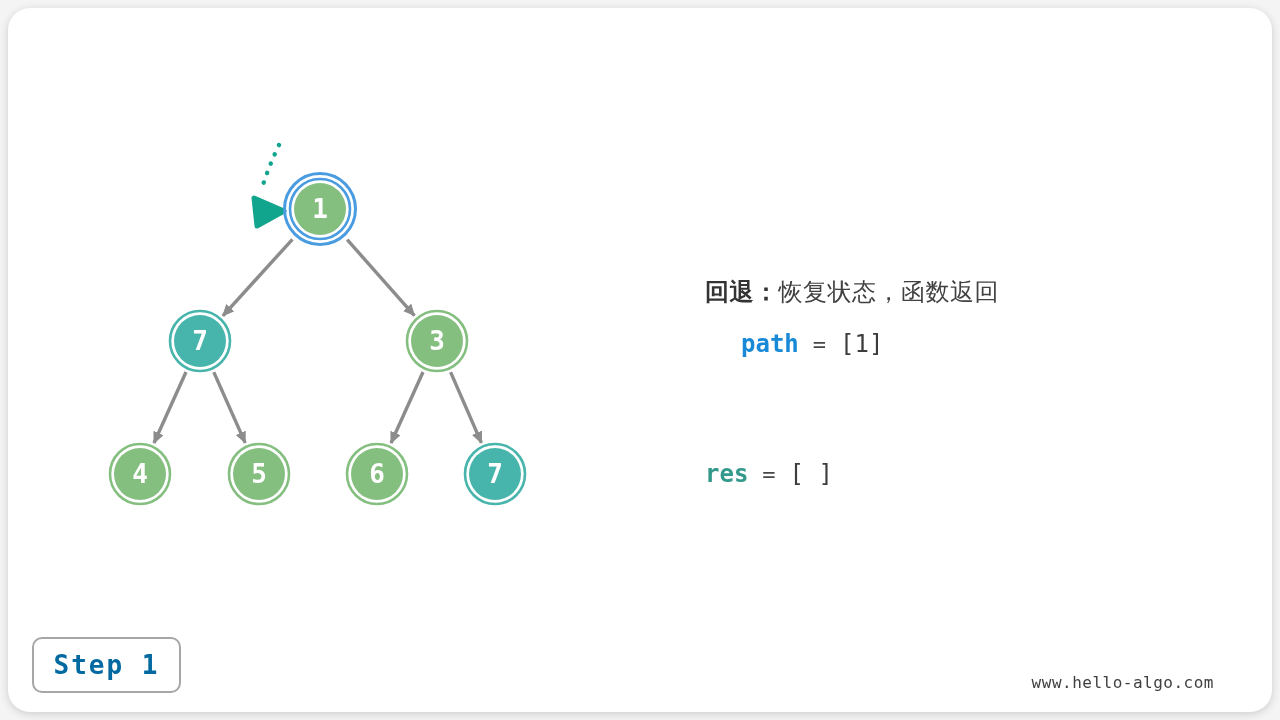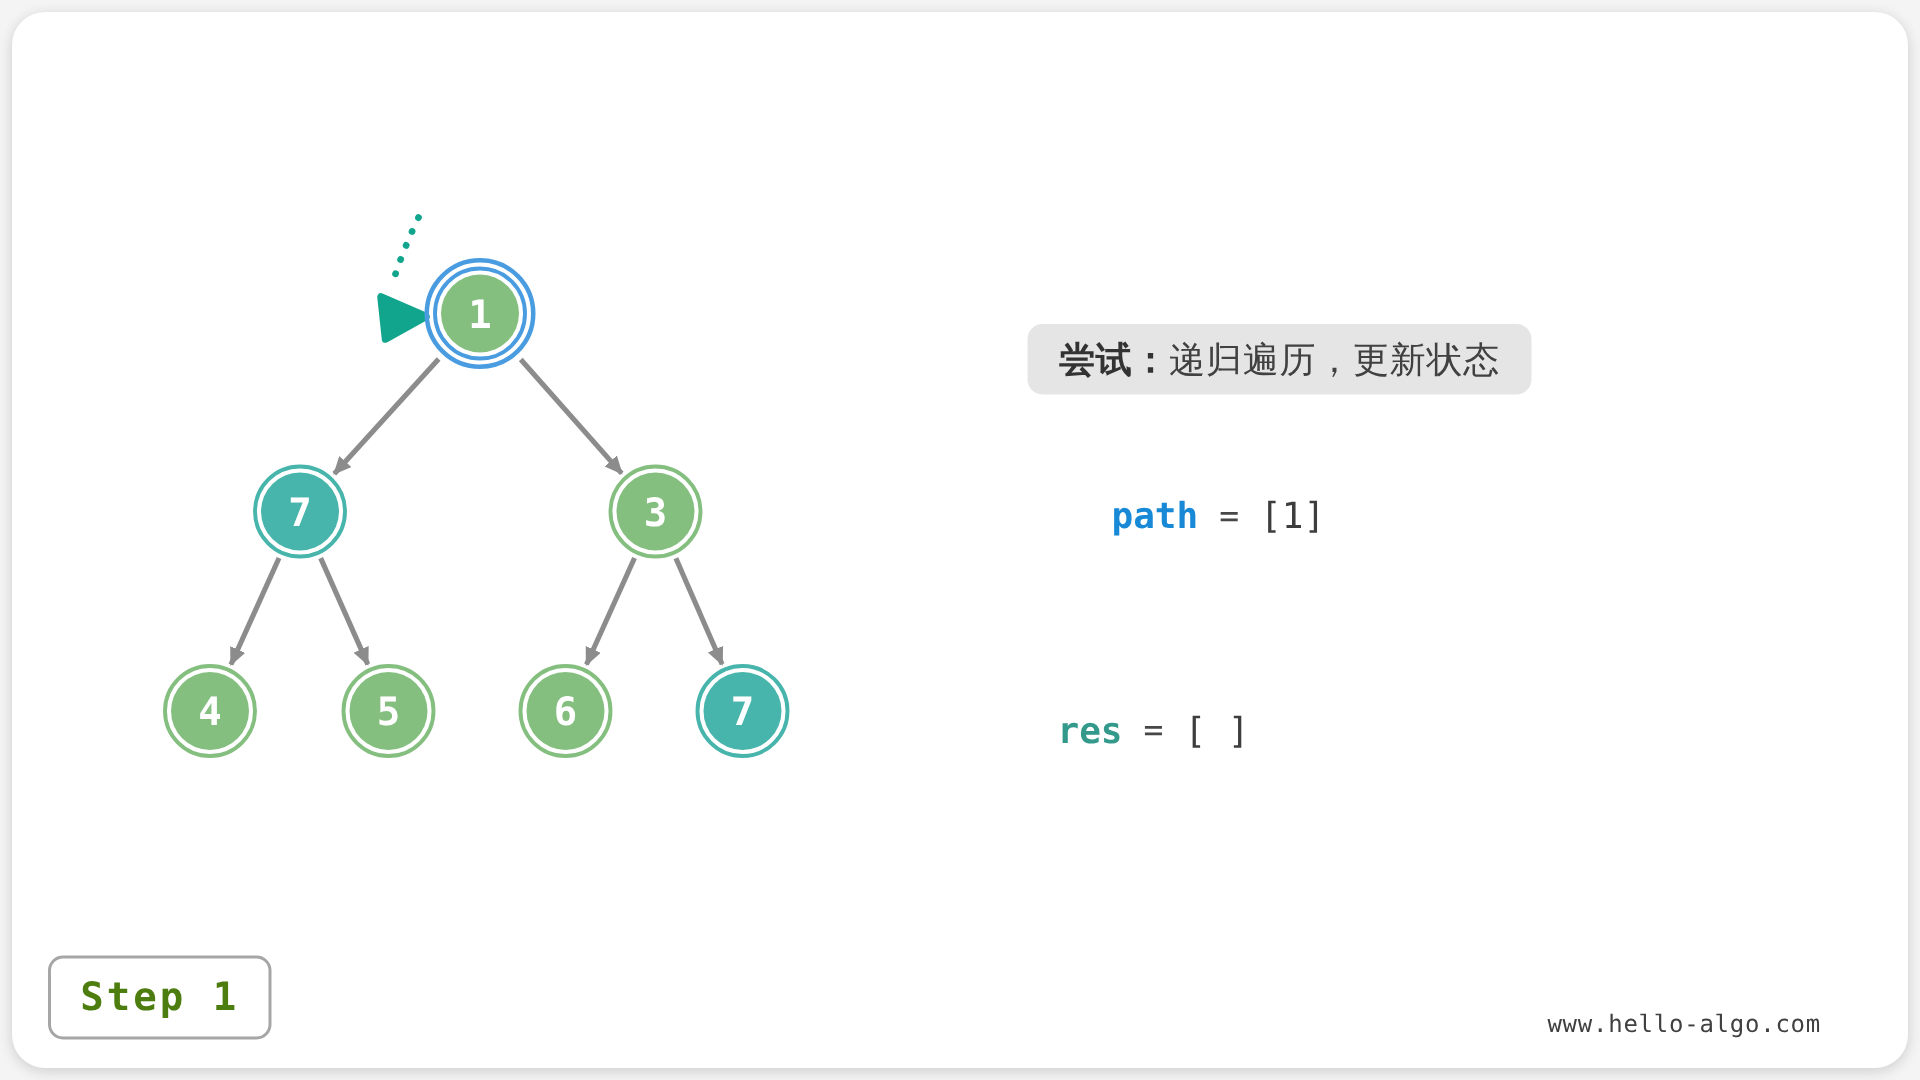--- a/index.html
+++ b/index.html
@@ -38,35 +38,35 @@
     white-space: nowrap;
   }
   .code-line {
     position: absolute; left: 697px; height: 32px;
     display: flex; align-items: center; gap: 14px;
     font-family: "DejaVu Sans Mono", monospace;
     font-size: 24px; color: #3d3d3d;
     white-space: nowrap;
   }
   .path-line { top: 320px; }
-  .res-line  { top: 463px; }
+  .res-line  { top: 450px; }
   .var { font-weight: bold; }
   .path-var { color: var(--path-color, #1789d6); margin-left: 36px; }
   .res-var  { color: var(--res-color, #32998b); }
   .eq { font-size: 22px; color: #474747; }
 
   .step-badge {
     position: absolute; left: 24px; top: 629px;
     width: 149px; height: 56px;
     background: #ffffff;
     border: 2.5px solid #a6a6a6;
     border-radius: 10px;
     display: flex; align-items: center; justify-content: center;
     font-family: "DejaVu Sans Mono", monospace;
-    font-size: 26px; font-weight: bold; color: #4d7c0f;
+    font-size: 26px; font-weight: bold; color: #0369a1;
     letter-spacing: 2px;
   }
   .watermark {
     position: absolute; right: 58px; bottom: 20px;
     font-family: "DejaVu Sans Mono", monospace;
     font-size: 16px; color: #404040;
     letter-spacing: 0.5px;
   }
 </style>
 </head>
@@ -121,25 +121,25 @@
         <circle cx="369" cy="466" r="26" fill="#85bf80"></circle>
         <text x="369" y="466" dy="0.36em" text-anchor="middle" fill="#ffffff" font-size="26" font-weight="bold" font-family="&quot;DejaVu Sans Mono&quot;, monospace">6</text>
       </g>
       <g>
         <circle cx="487" cy="466" r="30" fill="#ffffff" stroke="#47b5ab" stroke-width="2.6"></circle>
         <circle cx="487" cy="466" r="26" fill="#47b5ab"></circle>
         <text x="487" y="466" dy="0.36em" text-anchor="middle" fill="#ffffff" font-size="26" font-weight="bold" font-family="&quot;DejaVu Sans Mono&quot;, monospace">7</text>
       </g>
     </svg>
 
-  <div class="try-box">
-    <span class="zh zh-bold">尝试：</span>
-    <span class="zh">递归遍历，更新状态</span>
+
+  <div class="back-line">
+    <span class="zh zh-bold">回退：</span>
+    <span class="zh">恢复状态，函数返回</span>
   </div>
-
 
   <div class="code-line path-line">
     <span class="var path-var">path</span>
     <span class="eq">=</span>
     <span class="val">[1]</span>
   </div>
 
   <div class="code-line res-line">
     <span class="var res-var">res</span>
     <span class="eq">=</span>

